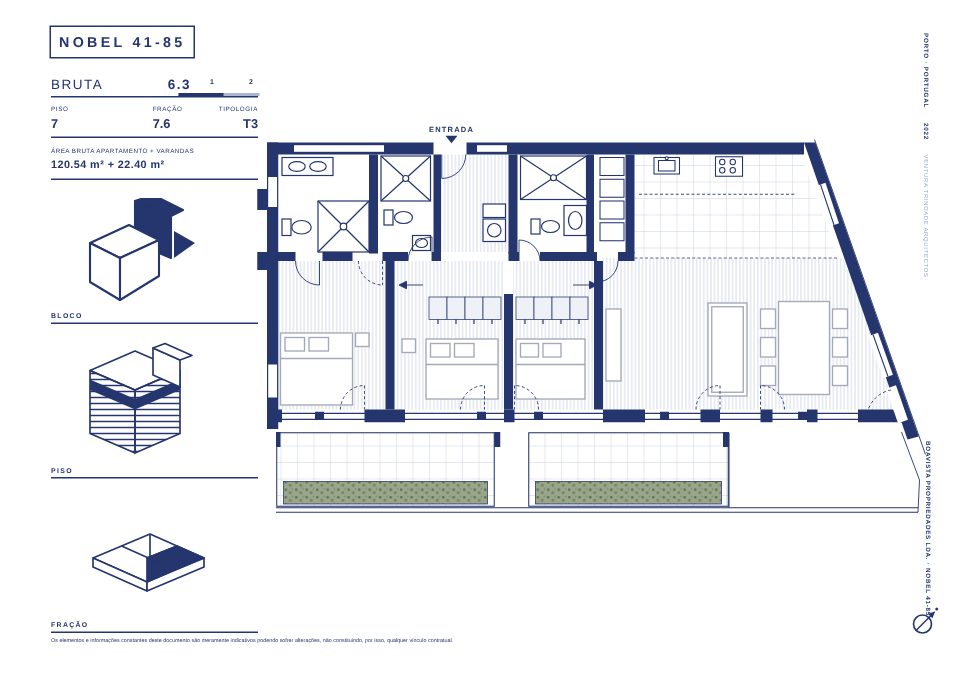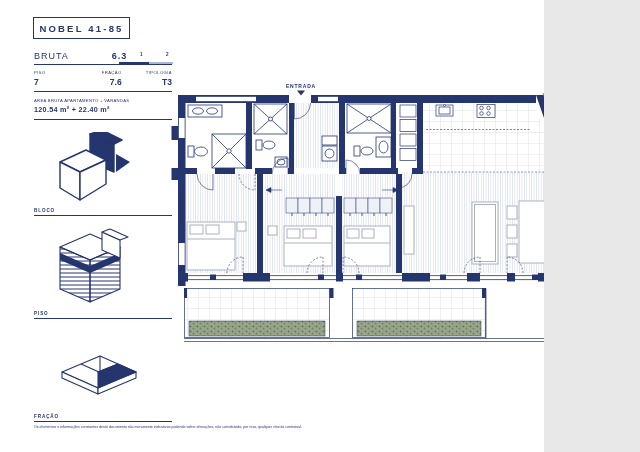--- a/index.html
+++ b/index.html
@@ -1,36 +1,36 @@
 <!DOCTYPE html>
 <html><head>
 <meta charset="utf-8">
 <style>
   html,body{margin:0;padding:0;background:#e8e8e8;}
-  .page{position:relative;width:544px;height:452px;background:#ffffff;overflow:hidden;
+  .page{position:relative;width:640px;height:452px;background:#ffffff;overflow:hidden;
         font-family:"Liberation Sans", sans-serif;color:#25356e;}
   .abs{position:absolute;}
   
   .titlebox{left:33px;top:17px;width:95px;height:20px;border:1.6px solid #25356e;
             display:flex;align-items:center;justify-content:center;}
   .titlebox span{font-size:9.5px;font-weight:bold;letter-spacing:2.2px;}
   
   .lote{left:34px;top:51px;font-size:9px;letter-spacing:1px;}
   .lote b{font-weight:bold;margin-left:40px;}
   .pagenum{font-size:4.6px;font-weight:bold;color:#25356e;}
   .pagebar{left:119px;top:61.5px;width:54px;height:2.6px;background:#aab6d4;}
   .pagebar .fill{height:100%;width:56%;background:#25356e;}
   .rule{left:34px;width:138px;border-top:1.3px solid #25356e;height:0;}
   .rule.thin{border-top-width:0.9px;}
   
   .fields{left:34px;top:70px;width:138px;display:flex;justify-content:space-between;}
   .field{display:flex;flex-direction:column;}
   .field .lbl{font-size:4.2px;letter-spacing:0.4px;}
   .field .val{font-size:8.5px;font-weight:bold;margin-top:2px;}
-  .field.c{align-items:flex-end;margin-left:32px;} .field.r{align-items:flex-end;text-align:right;}
+  .field.c{align-items:flex-start;margin-left:32px;} .field.r{align-items:flex-end;text-align:right;}
   .arealbl{left:34px;top:98px;font-size:4.2px;letter-spacing:0.3px;}
   .areaval{left:34px;top:104.5px;font-size:7.2px;font-weight:bold;letter-spacing:0.3px;}
   .seclbl{left:34px;font-size:4.6px;font-weight:bold;letter-spacing:0.9px;}
   .disclaimer{left:34px;top:425px;width:330px;font-size:3.6px;white-space:nowrap;color:#25356e;}
   
   .vtext{writing-mode:vertical-rl;text-orientation:mixed;font-size:4.2px;font-weight:bold;
          letter-spacing:0.5px;color:#25356e;}
   .vtext .lightcredit{color:#9aa8cc;font-weight:normal;font-size:3.9px;margin-top:8px;}
   .vtext .gap{margin-top:8px;display:inline-block;}
   .plan{left:0;top:0;}

